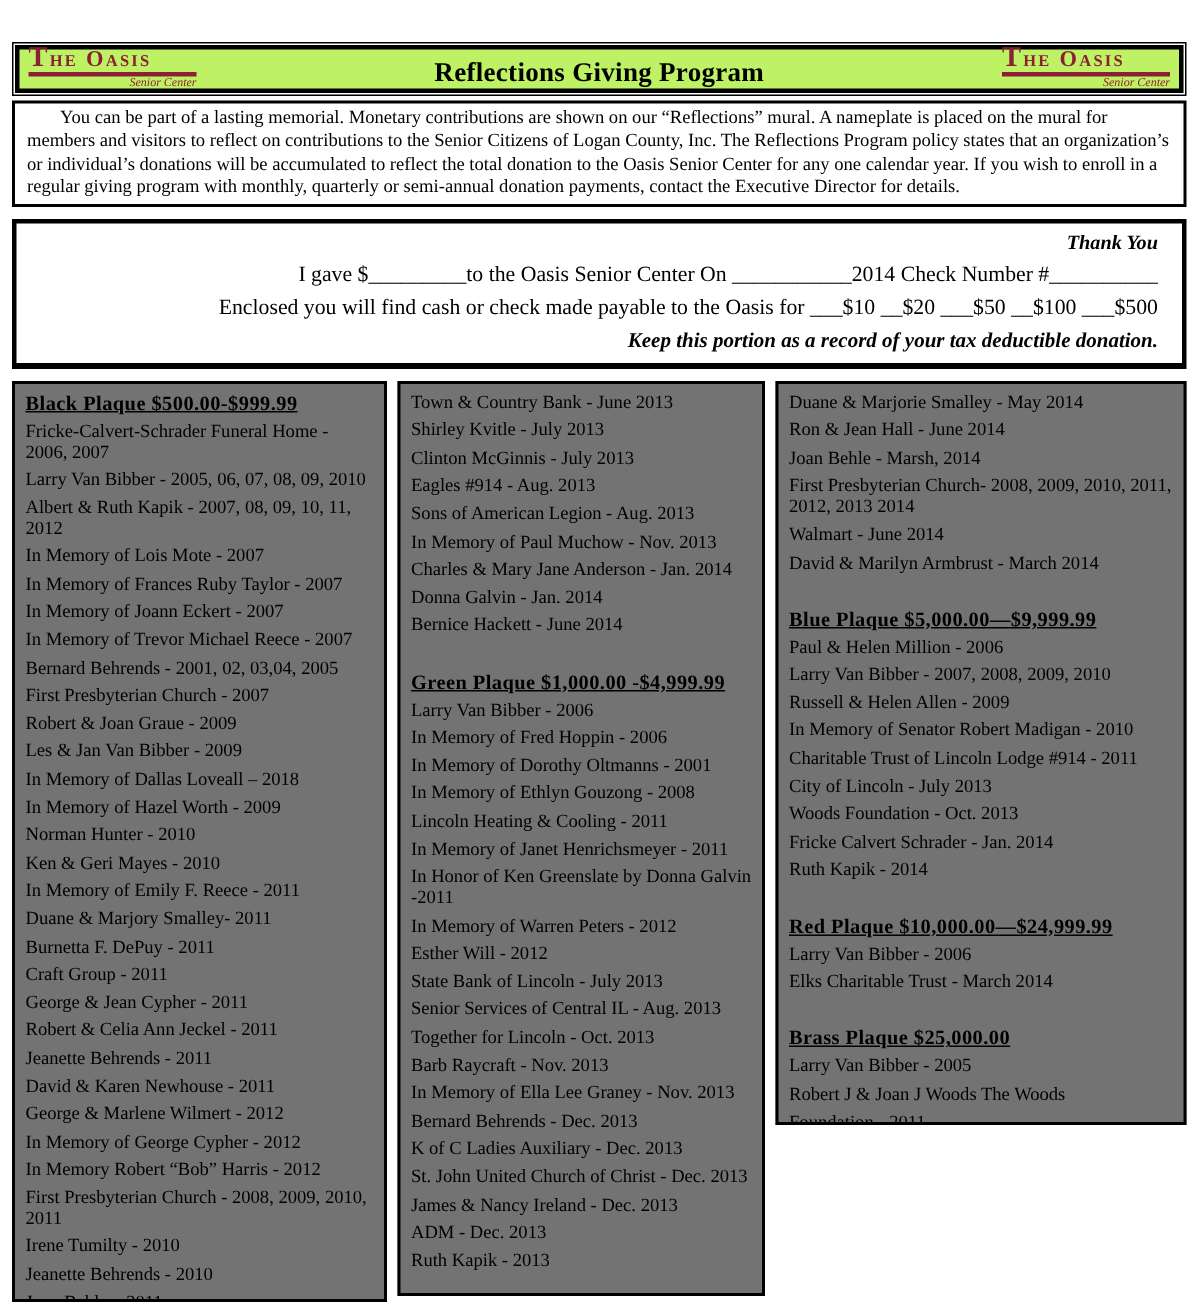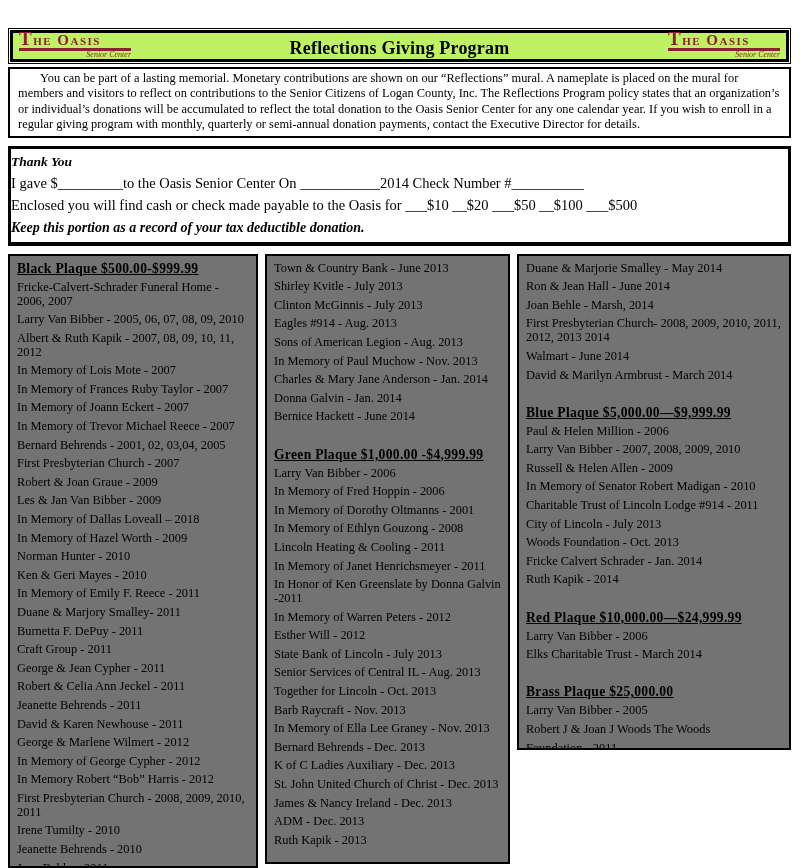--- a/index.html
+++ b/index.html
@@ -20,21 +20,21 @@
   }
   .logo-main::first-letter{font-size:19px;}
   .logo-sub{display:block;text-align:right;font-size:8px;font-style:italic;color:#8b2034;margin-top:0;}
   .page-title{flex:1;text-align:center;font-size:18px;font-weight:bold;letter-spacing:.2px;}
 
   
   .intro-box{border:2px solid #000;margin-top:3px;padding:2px 8px 3px 8px;}
   .intro-box p{margin:0;font-size:12.4px;line-height:15.4px;text-indent:22px;}
 
   
-  .thanks-box{border:3px solid #000;border-bottom-width:4px;margin-top:8px;text-align:left;padding:2px 16px 4px 0;}
+  .thanks-box{border:3px solid #000;border-bottom-width:4px;margin-top:8px;text-align:right;padding:2px 16px 4px 0;}
   .ty-title{font-size:13.5px;font-weight:bold;font-style:italic;line-height:21px;}
   .ty-line{font-size:14.5px;line-height:22.5px;}
   .ty-note{font-size:14px;font-weight:bold;font-style:italic;line-height:21px;}
 
   
   .cols{display:flex;gap:7px;margin-top:8px;align-items:flex-start;}
   .col{border:2px solid #000;box-sizing:border-box;padding:6px 7px 0 7px;background:#737373;overflow:hidden;}
   .col-1{width:250px;height:614px;}
   .col-2{width:245px;height:610px;}
   .col-3{width:274px;height:496px;}

